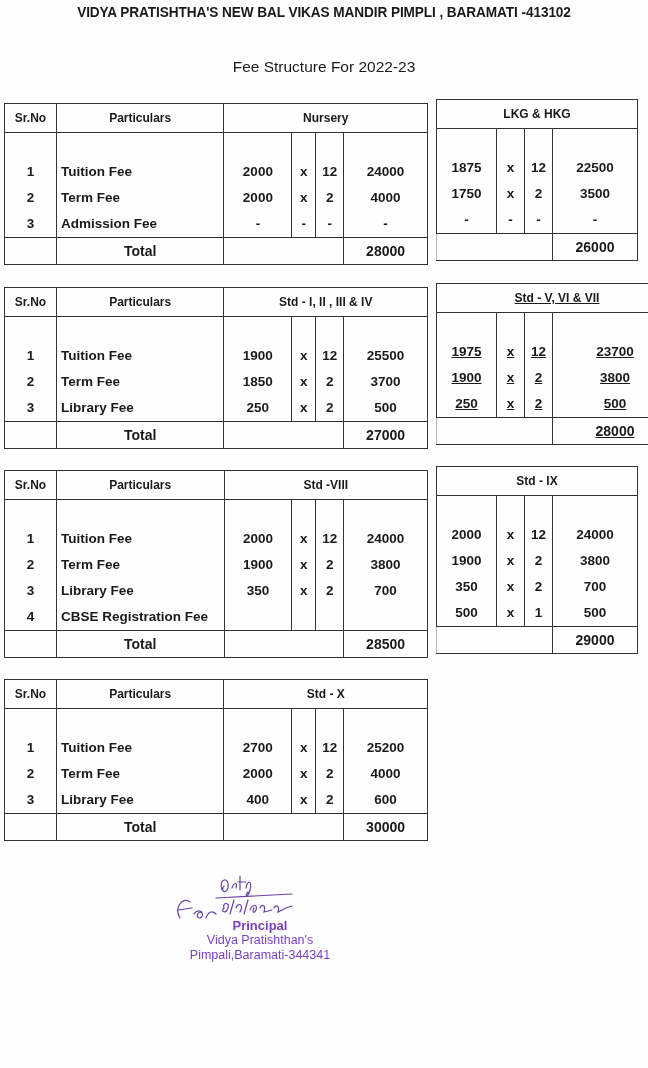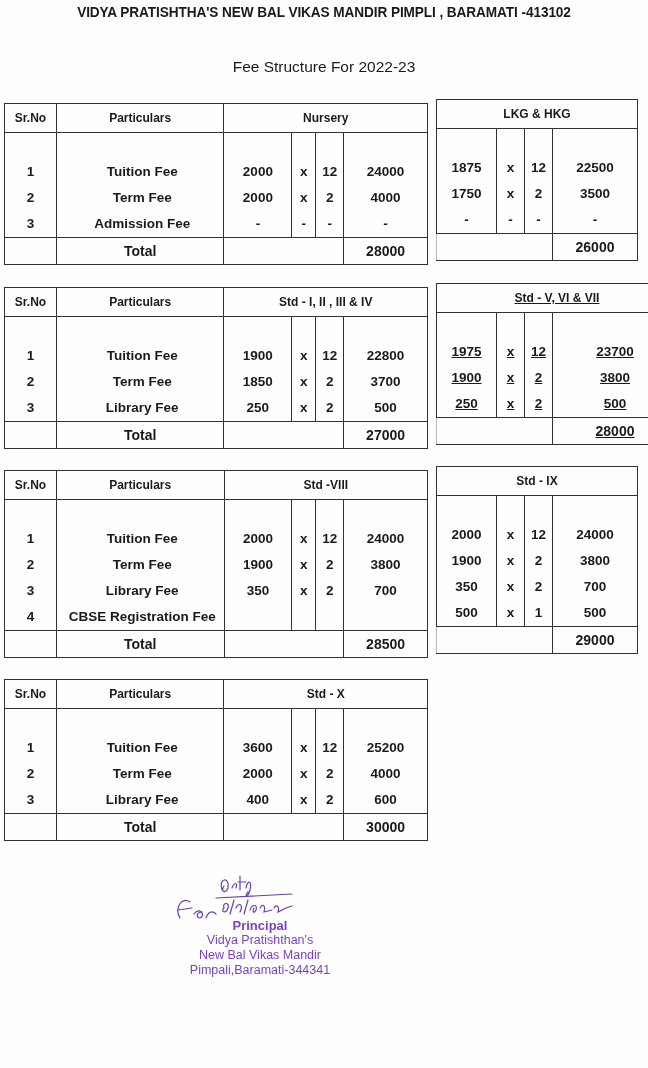--- a/index.html
+++ b/index.html
@@ -7,21 +7,21 @@
   body { position: relative; font-family: "Liberation Sans", sans-serif; color: #1a1a1a; overflow: hidden; }
   .hdr { position: absolute; left: 0; width: 648px; text-align: center; }
   .school { top: 4px; font-size: 14.5px; font-weight: bold; letter-spacing: -0.1px; transform: scaleX(0.94); }
   .subtitle { top: 58px; font-size: 15.5px; font-weight: normal; }
   table { position: absolute; border-collapse: collapse; font-weight: bold; font-size: 13.5px; }
   td { border: 1.6px solid #333; text-align: center; padding: 0; }
   .hd td { height: 29px; font-size: 12px; vertical-align: middle; }
   .body-cell { vertical-align: top; border-top: 1.6px solid #333; border-bottom: 1.6px solid #333; }
   .stack { display: flex; flex-direction: column; }
   .stack span { height: 26px; line-height: 26px; display: block; }
-  .left { text-align: center; padding-left: 4px; }
+  .left { text-align: left; padding-left: 4px; }
   .tot td { height: 27px; font-size: 14px; }
   .pad { height: 26px; }
   .sig { position: absolute; left: 160px; top: 870px; width: 200px; text-align: center; color: #7b3fbe; font-size: 12.5px; line-height: 15px; }
   .sig .role { font-weight: bold; font-size: 13px; margin-top: 48px; }
   .scrawl { position: absolute; left: 172px; top: 868px; }
 </style>
 </head>
 <body>
 
 <div class="hdr school">VIDYA PRATISHTHA'S NEW BAL VIKAS MANDIR PIMPLI , BARAMATI -413102</div>
@@ -182,21 +182,21 @@
             <div class="stack">
               <span class="pad"></span>
               <span>12</span>
               <span>2</span>
               <span>2</span>
             </div>
           </td>
       <td class="body-cell" style="width:84px">
             <div class="stack">
               <span class="pad"></span>
-              <span>22800</span>
+              <span>25500</span>
               <span>3700</span>
               <span>500</span>
             </div>
           </td>
     </tr>
     <tr class="tot">
       <td></td>
       <td>Total</td>
       <td colspan="3"></td>
       <td>27000</td>
@@ -388,21 +388,21 @@
             <div class="stack">
               <span class="pad"></span>
               <span>Tuition Fee</span>
               <span>Term Fee</span>
               <span>Library Fee</span>
             </div>
           </td>
       <td class="body-cell" style="width:68px">
             <div class="stack">
               <span class="pad"></span>
-              <span>3600</span>
+              <span>2700</span>
               <span>2000</span>
               <span>400</span>
             </div>
           </td>
       <td class="body-cell" style="width:24px">
             <div class="stack">
               <span class="pad"></span>
               <span>x</span>
               <span>x</span>
               <span>x</span>
@@ -440,15 +440,14 @@
     <path d="M8 50 C2 40, 10 28, 18 34 M6 42 L20 40 M22 46 C28 38, 34 48, 28 50 C24 50, 24 44, 30 44 M34 50 C36 44, 40 42, 44 46"></path>
     <path d="M50 22 C46 10, 58 8, 56 20 C54 26, 48 24, 52 18 M60 20 C62 14, 66 14, 64 20 M68 8 L68 22 M66 14 L74 14 M74 20 C76 12, 80 12, 78 22 C76 30, 72 28, 76 24"></path>
     <path d="M44 30 L120 26"></path>
     <path d="M52 40 C50 34, 58 34, 56 40 C54 46, 48 44, 52 40 M62 32 L58 46 M64 40 C66 34, 72 36, 68 44 M76 32 L72 46 M78 42 C80 36, 86 36, 84 42 C82 46, 80 44, 82 40 M88 40 C90 36, 94 36, 92 44 L100 42 M102 40 C104 36, 108 38, 106 44 L114 40 L120 38"></path>
   </g>
 </svg>
 
 <div class="sig">
   <div class="role">Principal</div>
   <div>Vidya Pratishthan's</div>
-  <div>New Bal Vikas Mandir</div>
   <div>Pimpali,Baramati-344341</div>
 </div>
 
 </body></html>

